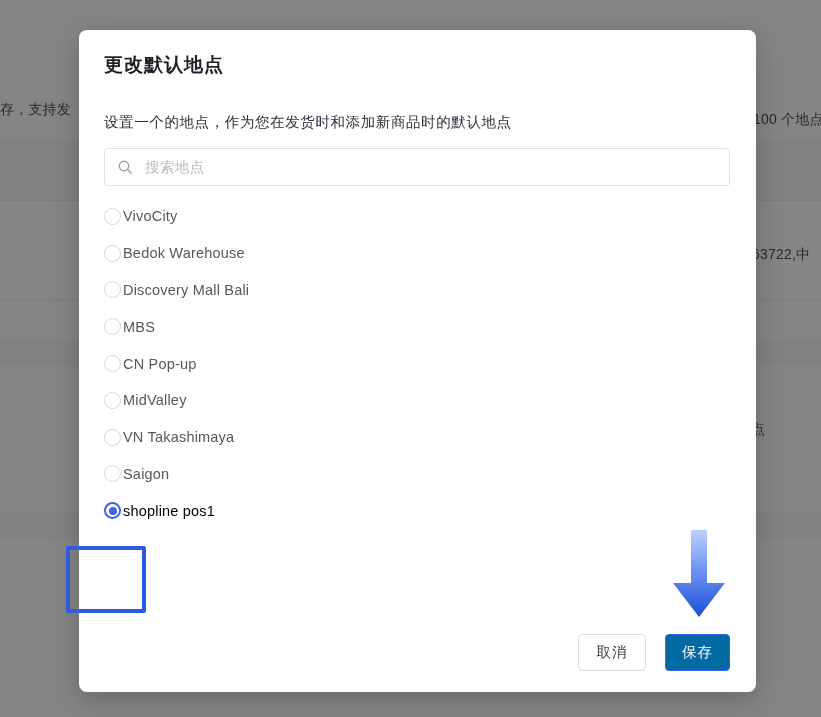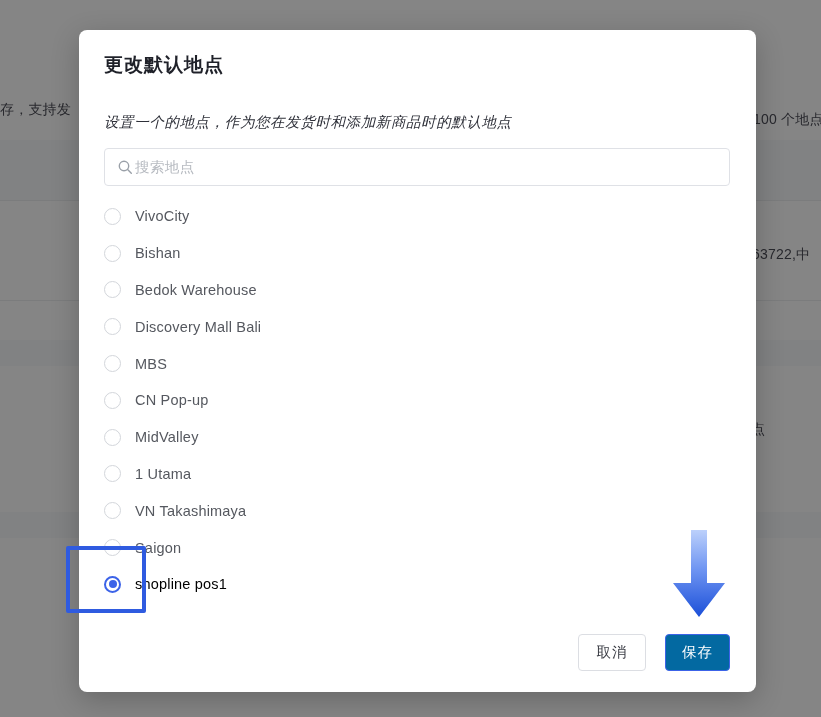--- a/index.html
+++ b/index.html
@@ -91,21 +91,20 @@
     color: #3c3c44;
   }
   .close-btn svg { display: block; }
 
   .modal-desc {
     position: absolute;
     left: 25px; top: 83px;
     font-size: 14.5px;
     color: #2e3039;
     letter-spacing: .6px;
-    font-style: italic;
   }
 
   
   .search-wrap {
     position: absolute;
     left: 25px; top: 118px;
     width: 626px; height: 38px;
     border: 1px solid #dfe1e6;
     border-radius: 4px;
     background: #fff;
@@ -116,20 +115,21 @@
     margin-left: 12px;
     width: 16px; height: 16px;
     color: #9aa0a8;
     flex: none;
   }
   .search-input {
     flex: 1 1 auto;
     border: 0;
     outline: none;
     background: transparent;
+    margin-left: 10px;
     margin-right: 12px;
     font-size: 14.5px;
     color: #2e3039;
     font-family: inherit;
     letter-spacing: .4px;
   }
   .search-input::placeholder { color: #b6bac0; }
 
   
   .option-list {
@@ -159,21 +159,21 @@
   .option-row.selected .radio::after {
     content: "";
     position: absolute;
     left: 50%; top: 50%;
     width: 8px; height: 8px;
     margin-left: -4px; margin-top: -4px;
     border-radius: 50%;
     background: #3c63e8;
   }
   .option-label {
-    margin-left: 14px;
+    margin-left: 2px;
     font-size: 14.5px;
     color: #55585f;
     letter-spacing: .2px;
     white-space: nowrap;
   }
   .option-row.selected .option-label { color: #000000; }
 
   
   .modal-footer {
     position: absolute;
@@ -268,45 +268,37 @@
       <input class="search-input" type="text" placeholder="搜索地点" style="">
     </div>
 
     <div class="option-list" id="option-list">
         <div class="option-row">
           <span class="radio"></span>
           <span class="option-label">VivoCity</span>
         </div>
         <div class="option-row">
           <span class="radio"></span>
-          <span class="option-label">Bishan</span>
-        </div>
-        <div class="option-row">
-          <span class="radio"></span>
           <span class="option-label">Bedok Warehouse</span>
         </div>
         <div class="option-row">
           <span class="radio"></span>
           <span class="option-label">Discovery Mall Bali</span>
         </div>
         <div class="option-row">
           <span class="radio"></span>
           <span class="option-label">MBS</span>
         </div>
         <div class="option-row">
           <span class="radio"></span>
           <span class="option-label">CN Pop-up</span>
         </div>
         <div class="option-row">
           <span class="radio"></span>
           <span class="option-label">MidValley</span>
-        </div>
-        <div class="option-row">
-          <span class="radio"></span>
-          <span class="option-label">1 Utama</span>
         </div>
         <div class="option-row">
           <span class="radio"></span>
           <span class="option-label">VN Takashimaya</span>
         </div>
         <div class="option-row">
           <span class="radio"></span>
           <span class="option-label">Saigon</span>
         </div>
         <div class="option-row selected">

